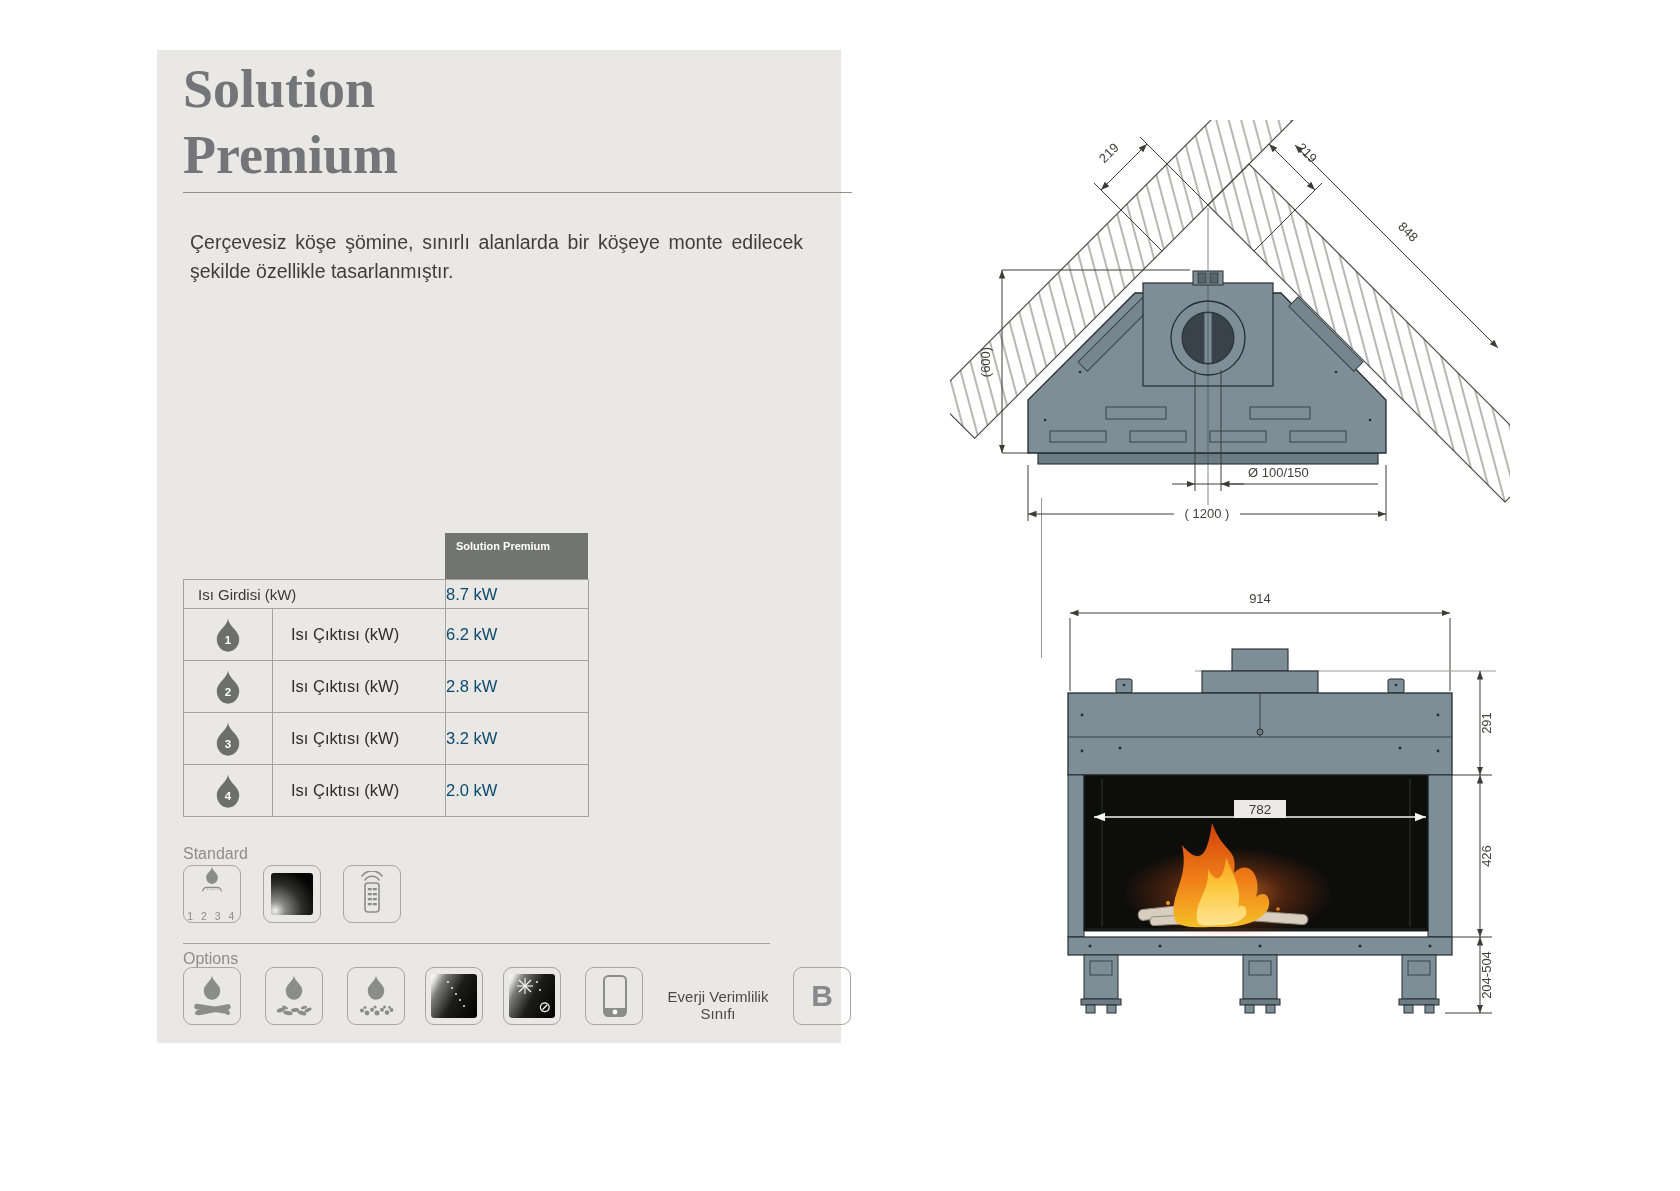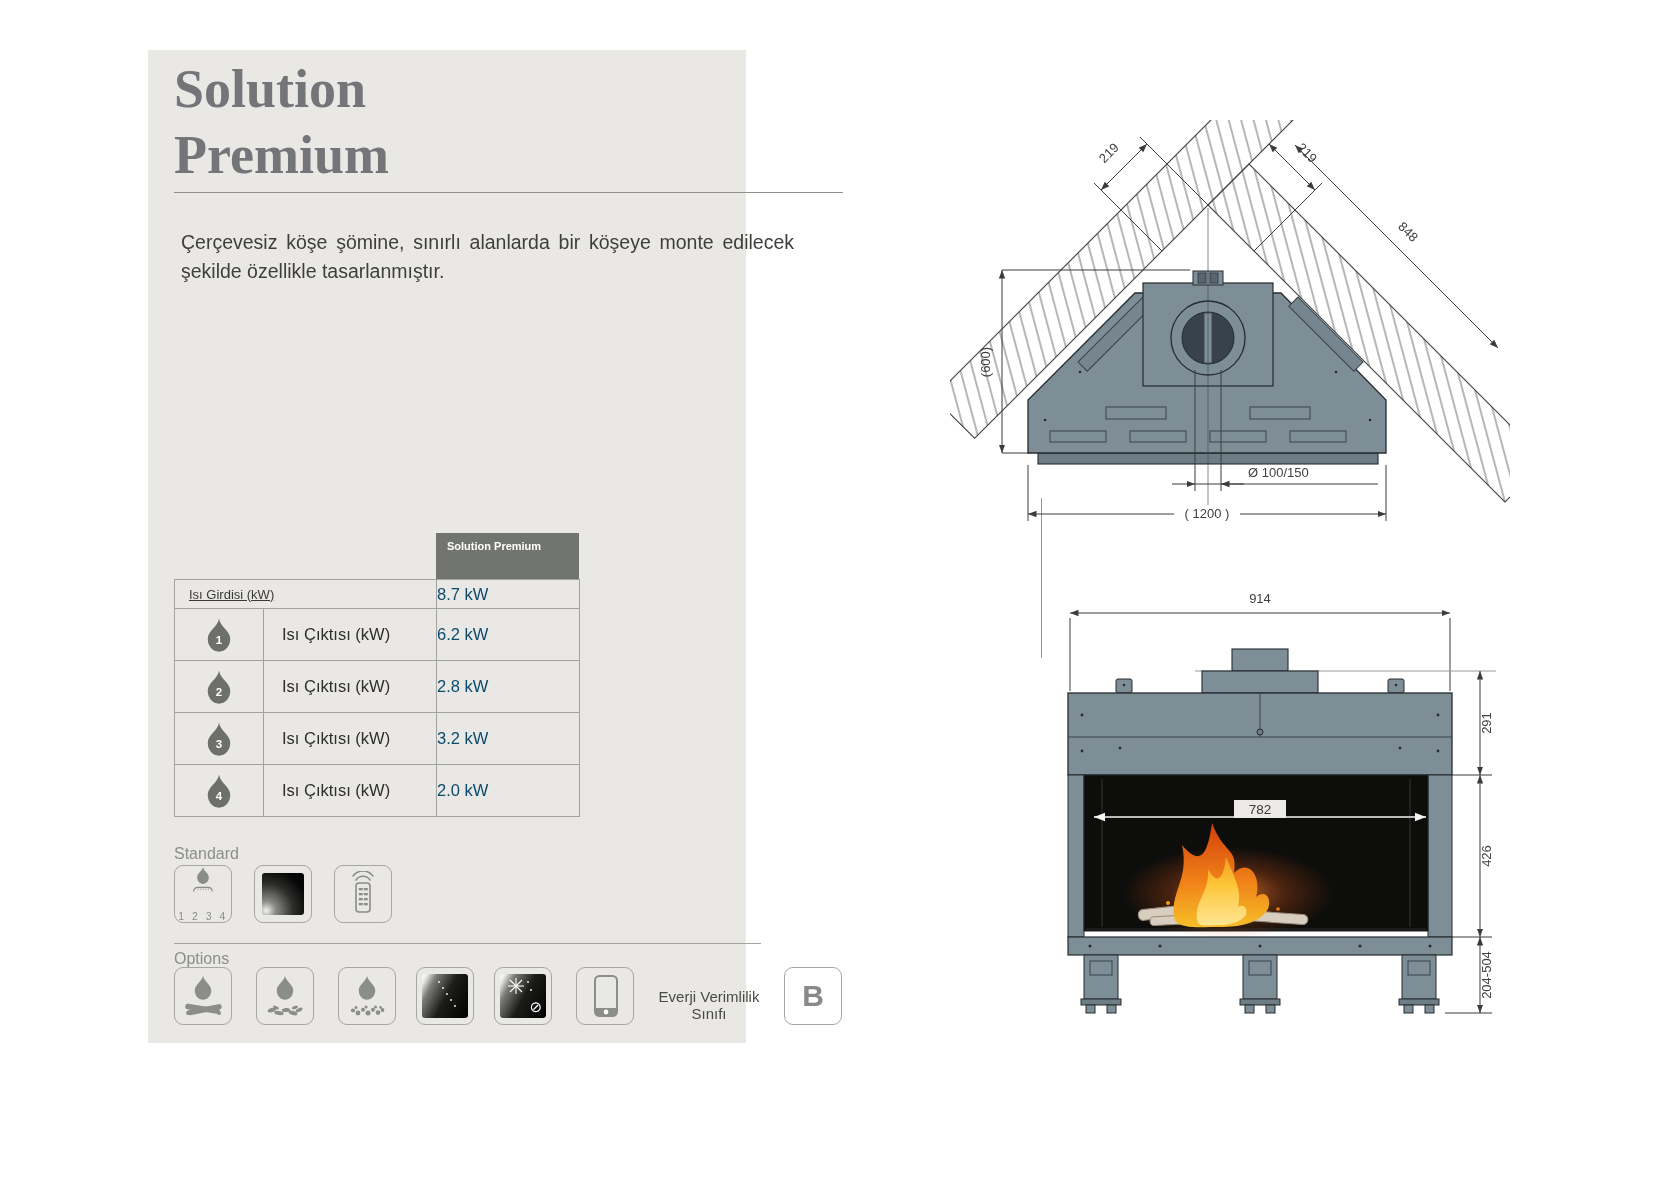--- a/index.html
+++ b/index.html
@@ -1,38 +1,38 @@
 <!DOCTYPE html>
 <html><head>
 <meta charset="utf-8">
 <style>
   html,body{margin:0;padding:0;}
   body{width:1680px;height:1191px;background:#ffffff;position:relative;overflow:hidden;
        font-family:"Liberation Sans",sans-serif;}
   .abs{position:absolute;}
 
   
-  .panel{left:148px;top:50px;width:598px;height:993px;background:#e9e8e5;}
+  .panel{left:157px;top:50px;width:684px;height:993px;background:#e9e8e5;}
   .title{left:26px;top:6px;font-family:"Liberation Serif",serif;font-weight:bold;
          font-size:54px;line-height:66px;color:#747578;}
   .title-rule{left:26px;top:142px;width:669px;height:0;border-top:1px solid #90908e;}
   .desc{left:33px;top:178px;width:613px;font-size:19.5px;line-height:29px;color:#3e3e3c;
         text-align:justify;}
 
   
   .tbl-header{left:288px;top:483px;width:143px;height:46px;background:#72756f;color:#fff;
               font-weight:bold;font-size:11px;line-height:19px;padding:4px 0 0 11px;
               box-sizing:border-box;}
   .spec-table{left:26px;top:529px;width:406px;border:1px solid #a2a2a0;box-sizing:border-box;}
   .srow{display:flex;border-top:1px solid #a2a2a0;height:51px;}
   .srow.first{border-top:none;height:28px;}
   .cell-icon{width:89px;border-right:1px solid #a2a2a0;display:flex;align-items:center;
              justify-content:center;box-sizing:border-box;}
   .cell-label{flex:1;display:flex;align-items:center;padding-left:18px;font-size:16.5px;color:#2e2e2c;}
-  .cell-label-wide{flex:1;display:flex;align-items:center;padding-left:14px;font-size:13px;color:#3a3a38;text-decoration:underline;}
+  .cell-label-wide{flex:1;display:flex;align-items:center;padding-left:14px;font-size:15px;color:#3a3a38;}
   .cell-value{width:143px;border-left:1px solid #a2a2a0;display:flex;align-items:center;
               padding-left:0;font-size:16.5px;color:#0c4a6e;box-sizing:border-box;}
 
   
   .sec-label{font-size:16px;color:#8d8e8a;}
   .box{width:58px;height:58px;border:1.6px solid #a6a6a4;border-radius:9px;box-sizing:border-box;
        display:flex;align-items:center;justify-content:center;flex-direction:column;position:absolute;gap:16px;}
   .divider{left:26px;top:893px;width:587px;height:0;border-top:1px solid #a2a2a0;}
   .steps{font-size:10.5px;letter-spacing:2.5px;color:#8b8d89;margin-top:1px;}
   .glass-sq{width:42px;height:42px;border-radius:3px;

